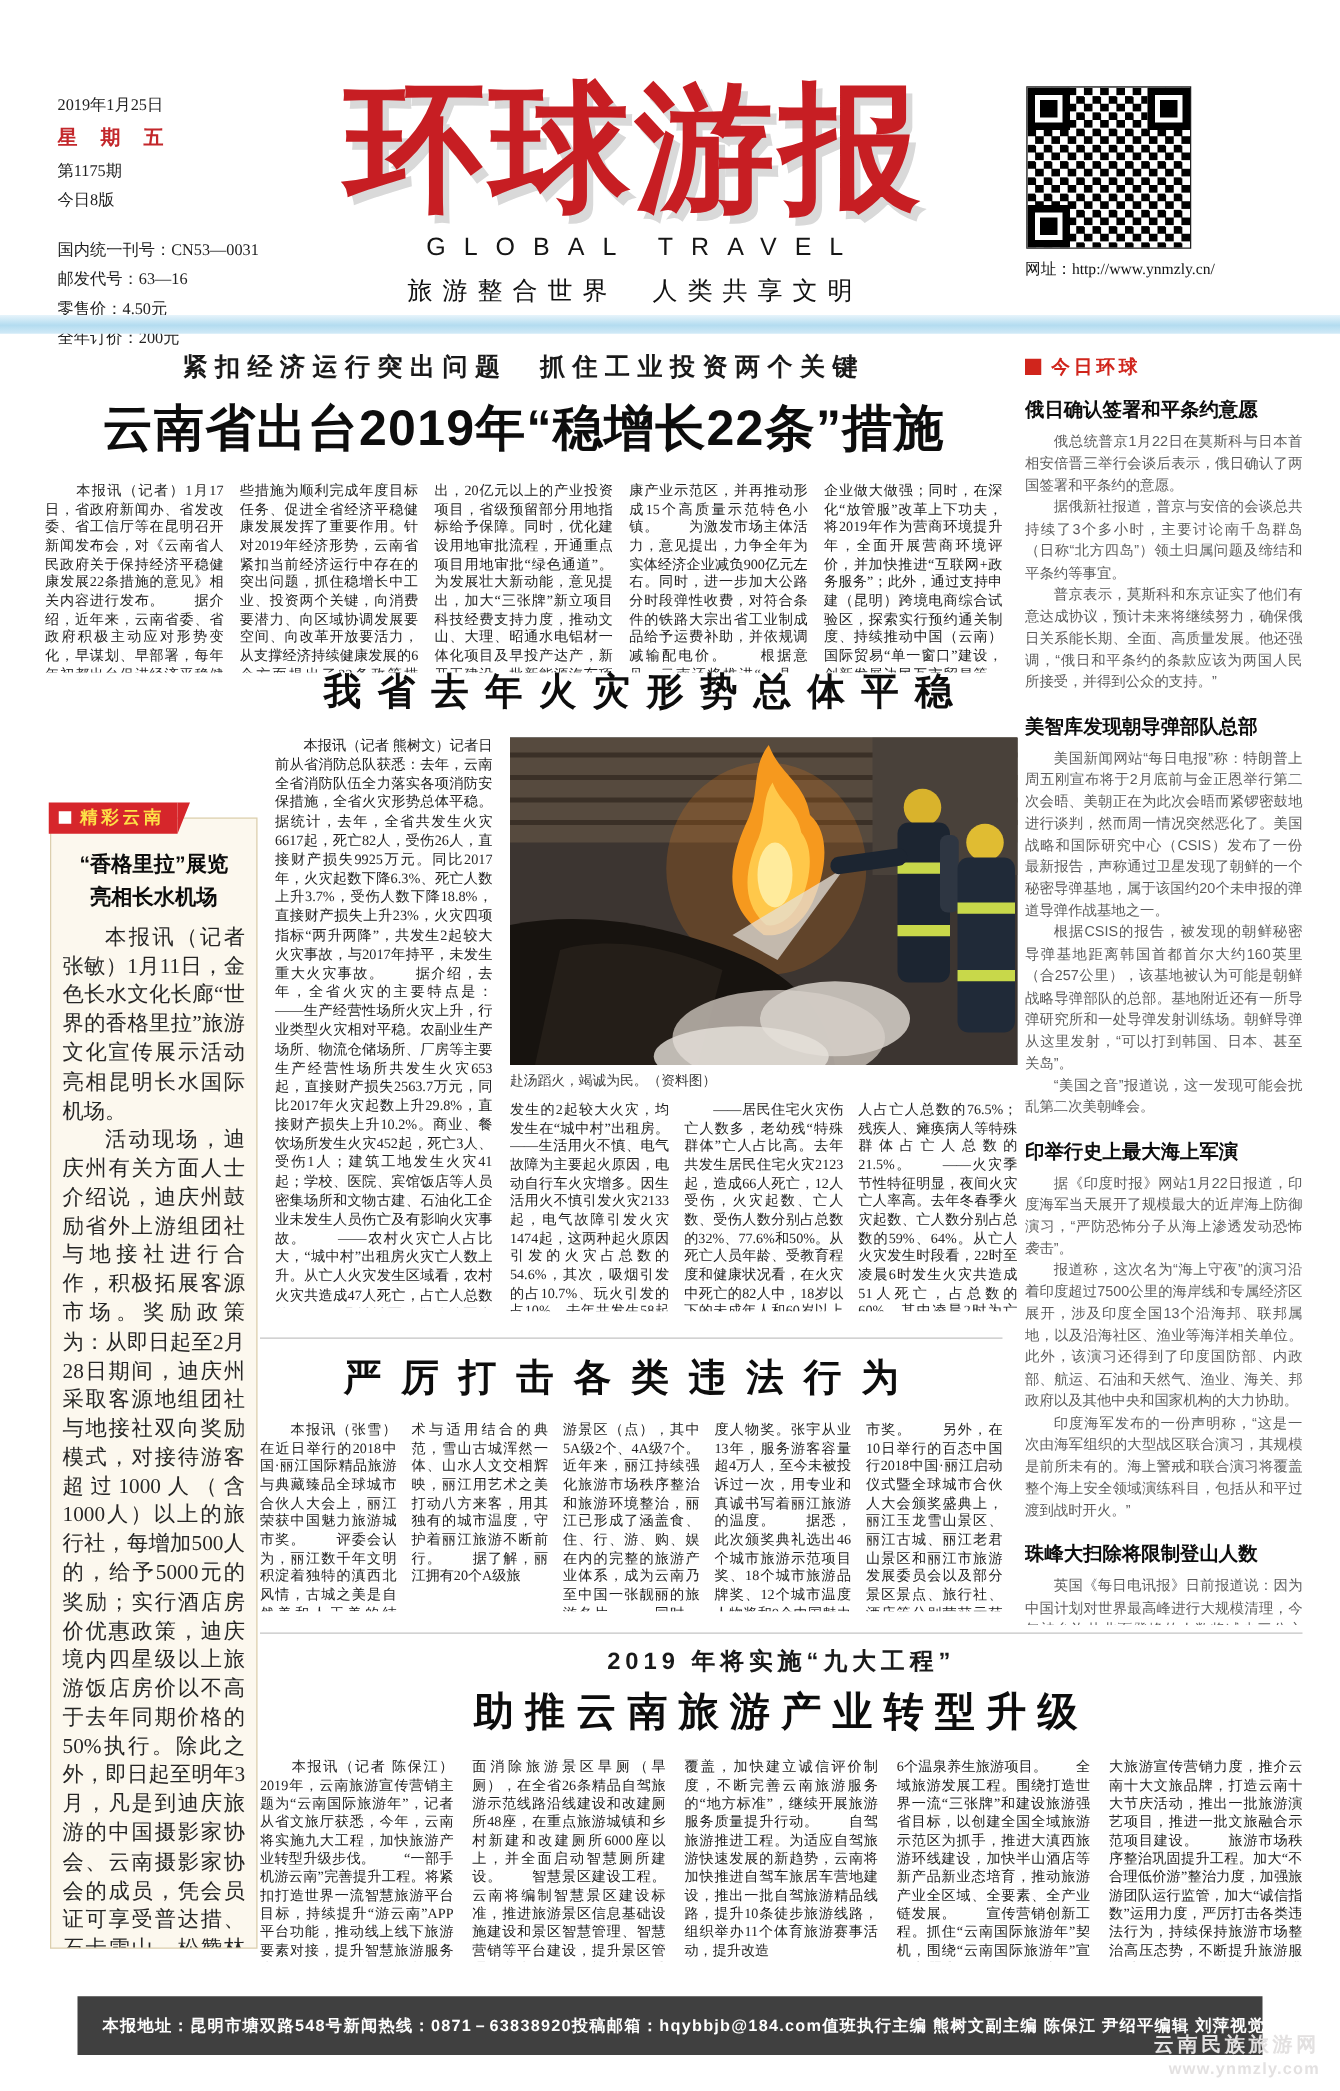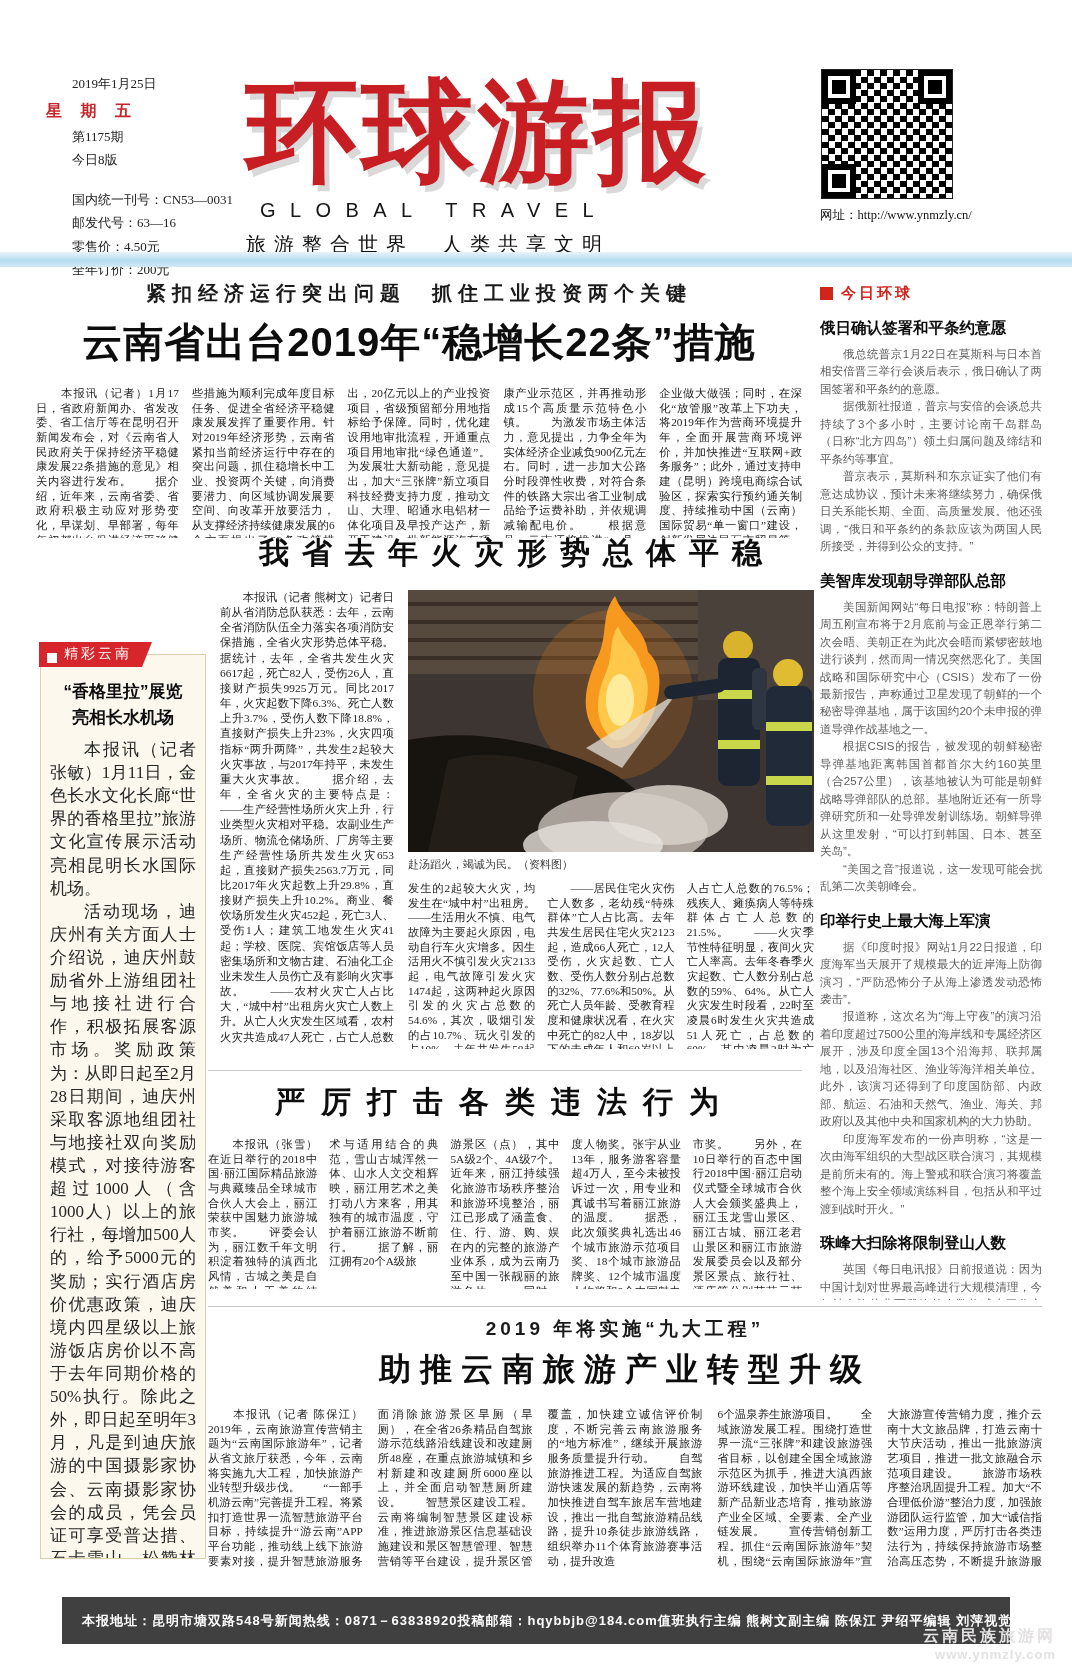--- a/index.html
+++ b/index.html
@@ -3,24 +3,24 @@
 <meta charset="utf-8">
 <style>
   html,body{margin:0;padding:0;background:#fff;}
   .page{position:relative;width:1072px;height:1673px;background:#ffffff;overflow:hidden;
         font-family:"Liberation Serif","DejaVu Serif",serif;color:#1a1a1a;}
   .sans{font-family:"Liberation Sans","DejaVu Sans",sans-serif;}
 
   
   .pub-info{position:absolute;left:46px;top:70px;width:195px;font-size:13px;line-height:1.5;color:#222;}
   .pi-week{color:#c3272b;font-weight:bold;font-size:16px;letter-spacing:7px;margin:5px 0 4px;}
-  .pi-row{margin-top:4px;margin-left:26px;}
+  .pi-row{margin-top:4px;}
   .pi-gap{height:16px;}
 
-  .masthead{position:absolute;left:246px;top:72px;width:524px;text-align:left;}
+  .masthead{position:absolute;left:246px;top:60px;width:524px;text-align:center;}
   .mh-title{font-size:112px;line-height:1.08;font-weight:bold;color:#c71e23;letter-spacing:4px;
             text-shadow:5px 6px 0 #d9d9d9;white-space:nowrap;}
   .mh-en{margin-top:6px;font-size:20px;letter-spacing:0.72em;color:#161616;padding-left:0.7em;}
   .mh-slogan{margin-top:9px;font-size:20px;letter-spacing:8px;color:#111;white-space:nowrap;}
 
   .qr-block{position:absolute;left:820px;top:70px;width:210px;}
   .qr{position:relative;width:130px;height:128px;margin-left:2px;
       background:conic-gradient(#000 90deg,#fff 0 180deg,#000 0 270deg,#fff 0);
       background-size:13px 13px;outline:1px solid #222;}
   .qr .f{position:absolute;width:34px;height:34px;background:#fff;border:6px solid #000;box-sizing:border-box;}
@@ -48,22 +48,22 @@
   .gt-head{color:#d0251c;font-weight:bold;font-size:15px;letter-spacing:3px;display:flex;align-items:center;}
   .gt-sq{display:inline-block;width:13px;height:13px;background:#d0251c;margin-right:8px;}
   .gt-article{margin-top:15px;}
   .gt-title{font-weight:bold;font-size:15.5px;margin-bottom:7px;color:#0d0d0d;}
   .gt-body p{margin:0;text-indent:2em;font-size:11.5px;line-height:1.52;color:#5d5d5d;text-align:justify;}
 
   
   .sidebar{position:absolute;left:40px;top:654px;width:166px;height:905px;}
   .sb-box{position:absolute;left:0;top:0;right:0;bottom:0;background:#fcf8ee;border:1px solid #dccfae;
           padding:18px 9px 10px;overflow:hidden;box-sizing:border-box;}
-  .sb-tab{position:absolute;left:-1px;top:-12px;z-index:2;background:#d6262b;color:#ffffff;
-          font-weight:normal;font-size:14px;letter-spacing:3px;padding:3px 10px 4px 8px;display:flex;align-items:flex-end;}
+  .sb-tab{position:absolute;left:-1px;top:-12px;z-index:2;background:#d6262b;color:#fde047;
+          font-weight:bold;font-size:14px;letter-spacing:3px;padding:3px 10px 4px 8px;display:flex;align-items:center;}
   .sb-tab::after{content:"";position:absolute;right:-10px;top:0;border-left:10px solid #d6262b;
           border-bottom:25px solid transparent;}
   .sb-tab .sq{display:inline-block;width:10px;height:10px;background:#fff;margin-right:7px;}
   .sb-title{font-weight:bold;font-size:17px;text-align:center;line-height:1.5;margin:6px 0 8px;color:#0d0d0d;}
   .sb-body p{margin:0;text-indent:2em;font-size:17px;line-height:1.36;text-align:justify;color:#262626;}
   .sb-t2{margin-top:16px;}
 
   
   .fire-article{position:absolute;left:208px;top:533px;width:594px;margin-left:12px;}
   .fa-headline{font-size:30px;letter-spacing:13px;white-space:nowrap;}

